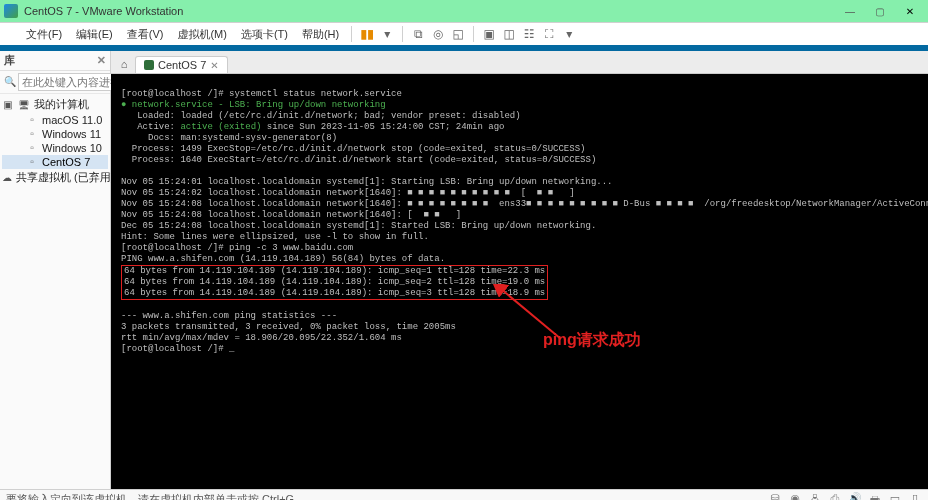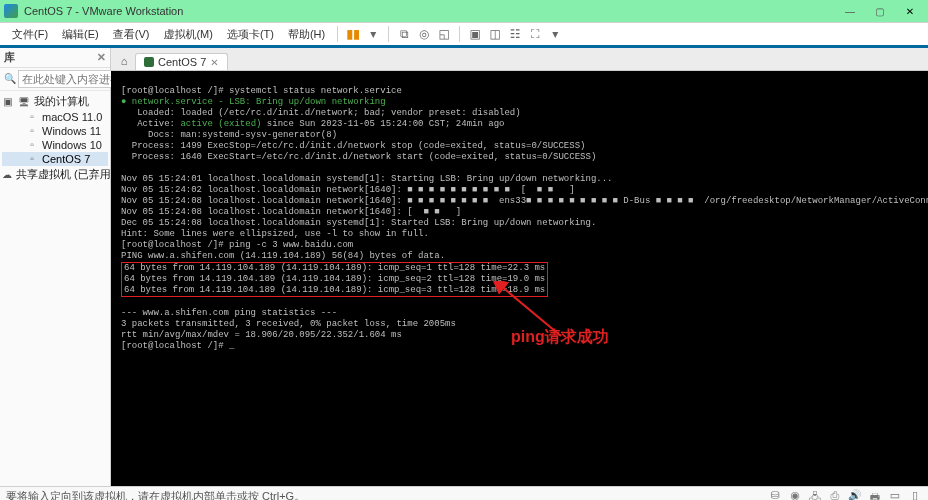--- a/index.html
+++ b/index.html
@@ -29,24 +29,24 @@
   }
   .titlebar .title-text { flex: 1; font-size: 11px; color: #333; }
   .win-controls { display:flex; gap:2px; }
   .win-btn { width:28px; height:18px; display:flex; align-items:center; justify-content:center; color:#555; font-size:10px; }
   .win-btn.close { color:#000; }
 
   .menubar {
     display:flex;
     align-items:center;
     height:22px;
-    padding:0 6px;
+    padding:0 20px;
     gap:2px;
     background:#fff;
-    border-bottom:3px solid #0369a1;
+    border-bottom:6px solid #0369a1;
   }
   .menubar .menu-item { padding:2px 6px; color:#333; white-space:nowrap; }
   .menubar .sep { width:1px; height:16px; background:#d0d0d0; margin:0 4px; }
   .menubar .toolbar-icon {
     width:18px; height:18px;
     display:flex; align-items:center; justify-content:center;
     color:#666; font-size:12px;
   }
   .menubar .pause { color:#e68a00; font-weight:bold; }
 
@@ -129,20 +129,21 @@
     border:1px solid #e02020;
     padding:0 2px;
     display:inline-block;
   }
   .annotation {
     position:absolute;
     color:#e02020;
     font-family:"Microsoft YaHei", sans-serif;
     font-size:16px;
     font-weight:bold;
+    margin-left:32px;
   }
   .arrow {
     position:absolute;
     width:80px; height:60px;
     pointer-events:none;
   }
 
   .statusbar {
     height:18px;
     background:#f8f8f8;

